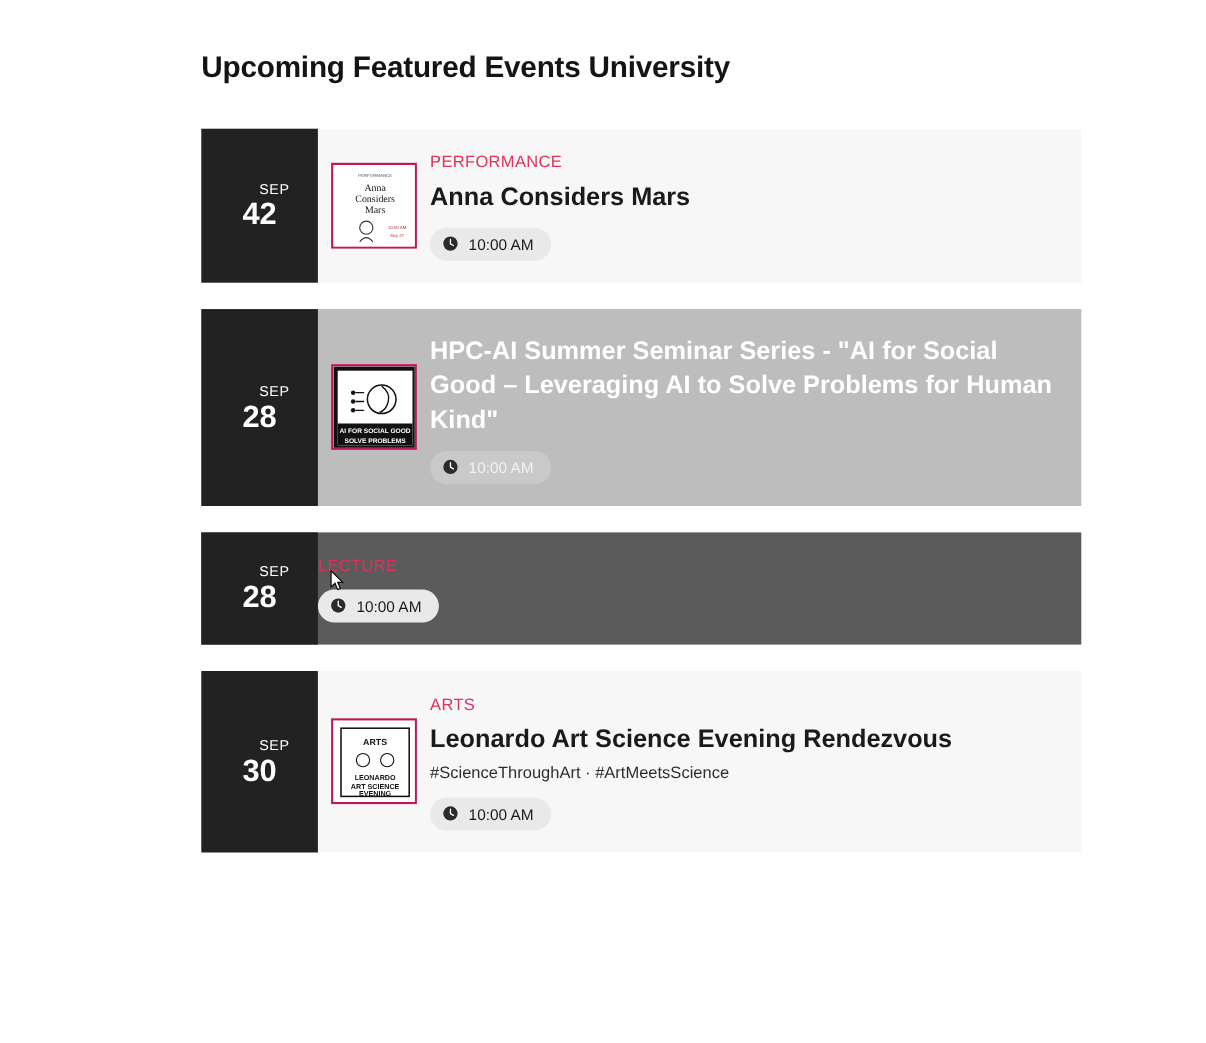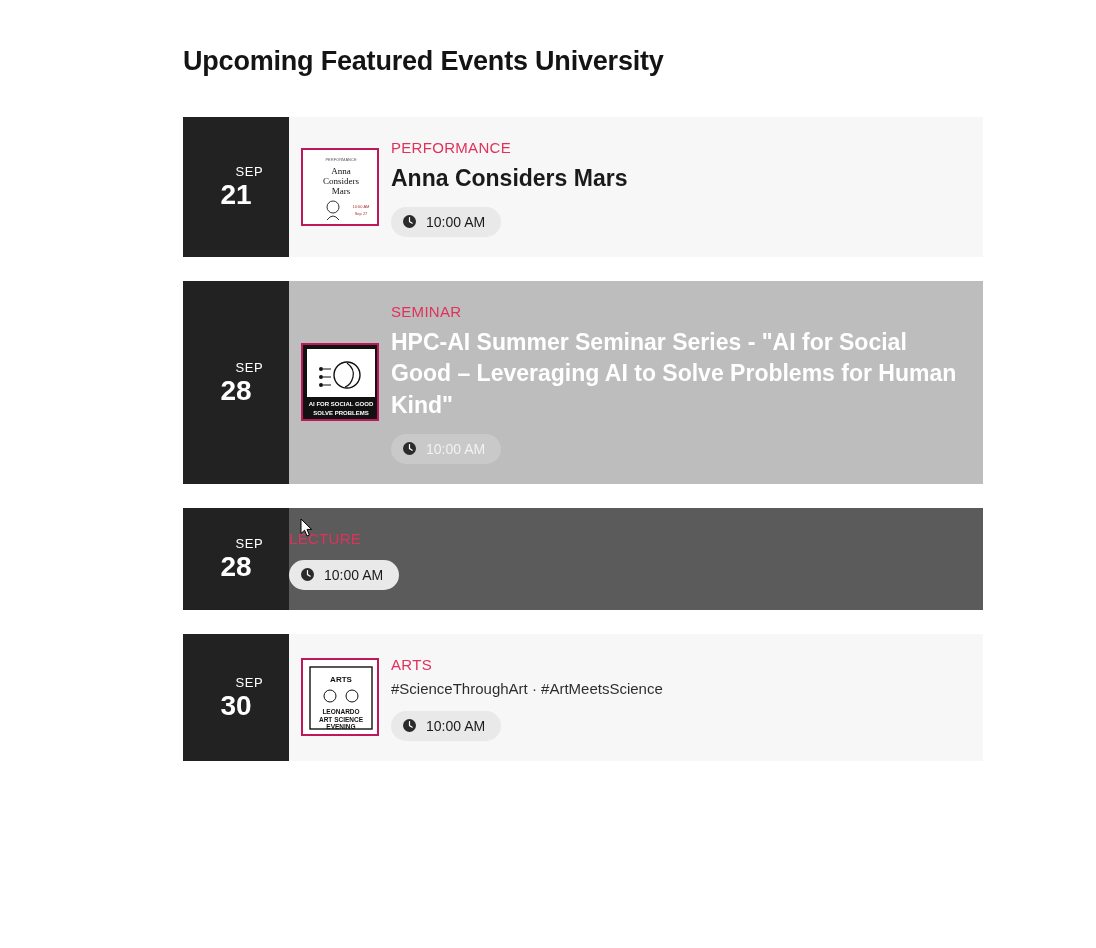--- a/index.html
+++ b/index.html
@@ -162,21 +162,21 @@
 
 <div class="page">
 
   <div class="page-title">Upcoming Featured Events University</div>
 
   <div class="events-list">
 
     <div class="event-row variant-light">
       <div class="date-block">
         <div class="date-month">SEP</div>
-        <div class="date-day">21</div>
+        <div class="date-day">42</div>
       </div>
       <div class="thumb-wrap">
         <div class="thumb">
           <svg width="76" height="76" viewBox="0 0 76 76">
             <rect x="0" y="0" width="76" height="76" fill="#ffffff"></rect>
             <text x="38" y="11" font-size="4" text-anchor="middle" fill="#555" font-family="Liberation Sans, sans-serif">PERFORMANCE</text>
             <text x="38" y="24" font-size="9" text-anchor="middle" fill="#111" font-family="Liberation Serif, serif">Anna</text>
             <text x="38" y="34" font-size="9" text-anchor="middle" fill="#111" font-family="Liberation Serif, serif">Considers</text>
             <text x="38" y="44" font-size="9" text-anchor="middle" fill="#111" font-family="Liberation Serif, serif">Mars</text>
             <circle cx="30" cy="57" r="6" fill="none" stroke="#333" stroke-width="1"></circle>
@@ -217,21 +217,20 @@
             <circle cx="18" cy="24" r="2" fill="#111"></circle>
               <circle cx="18" cy="32" r="2" fill="#111"></circle>
               <circle cx="18" cy="40" r="2" fill="#111"></circle>
             <rect x="4" y="52" width="68" height="20" fill="#111111"></rect>
             <text x="38" y="61" font-size="6" text-anchor="middle" fill="#ffffff" font-family="Liberation Sans, sans-serif" font-weight="bold">AI FOR SOCIAL GOOD</text>
             <text x="38" y="70" font-size="6" text-anchor="middle" fill="#ffffff" font-family="Liberation Sans, sans-serif" font-weight="bold">SOLVE PROBLEMS</text>
           </svg>
         </div>
       </div>
       <div class="event-body">
-        <div class="event-cat">SEMINAR</div>
         <div class="event-title">HPC-AI Summer Seminar Series - "AI for Social Good – Leveraging AI to Solve Problems for Human Kind"</div>
         <div class="time-pill">
           <span class="clock-icon">
             <svg width="15" height="15" viewBox="0 0 15 15">
                 <circle cx="7.5" cy="7.5" r="6.5" fill="#2b2b2b"></circle>
                 <path d="M7.5 3.6 V7.6 L10.2 9.2" stroke="#ffffff" stroke-width="1.2" fill="none" stroke-linecap="round"></path>
               </svg>
           </span>
           <span>10:00 AM</span>
         </div>
@@ -271,20 +270,21 @@
             <circle cx="27" cy="36" r="6" fill="none" stroke="#111" stroke-width="1"></circle>
             <circle cx="49" cy="36" r="6" fill="none" stroke="#111" stroke-width="1"></circle>
             <text x="38" y="54" font-size="6.5" text-anchor="middle" fill="#111" font-family="Liberation Sans, sans-serif" font-weight="bold">LEONARDO</text>
             <text x="38" y="62" font-size="6.5" text-anchor="middle" fill="#111" font-family="Liberation Sans, sans-serif" font-weight="bold">ART SCIENCE</text>
             <text x="38" y="69" font-size="6.5" text-anchor="middle" fill="#111" font-family="Liberation Sans, sans-serif" font-weight="bold">EVENING</text>
           </svg>
         </div>
       </div>
       <div class="event-body">
         <div class="event-cat">ARTS</div>
+        <div class="event-title">Leonardo Art Science Evening Rendezvous</div>
         <div class="event-tags">#ScienceThroughArt  ·  #ArtMeetsScience</div>
         <div class="time-pill">
           <span class="clock-icon">
             <svg width="15" height="15" viewBox="0 0 15 15">
                 <circle cx="7.5" cy="7.5" r="6.5" fill="#2b2b2b"></circle>
                 <path d="M7.5 3.6 V7.6 L10.2 9.2" stroke="#ffffff" stroke-width="1.2" fill="none" stroke-linecap="round"></path>
               </svg>
           </span>
           <span>10:00 AM</span>
         </div>

